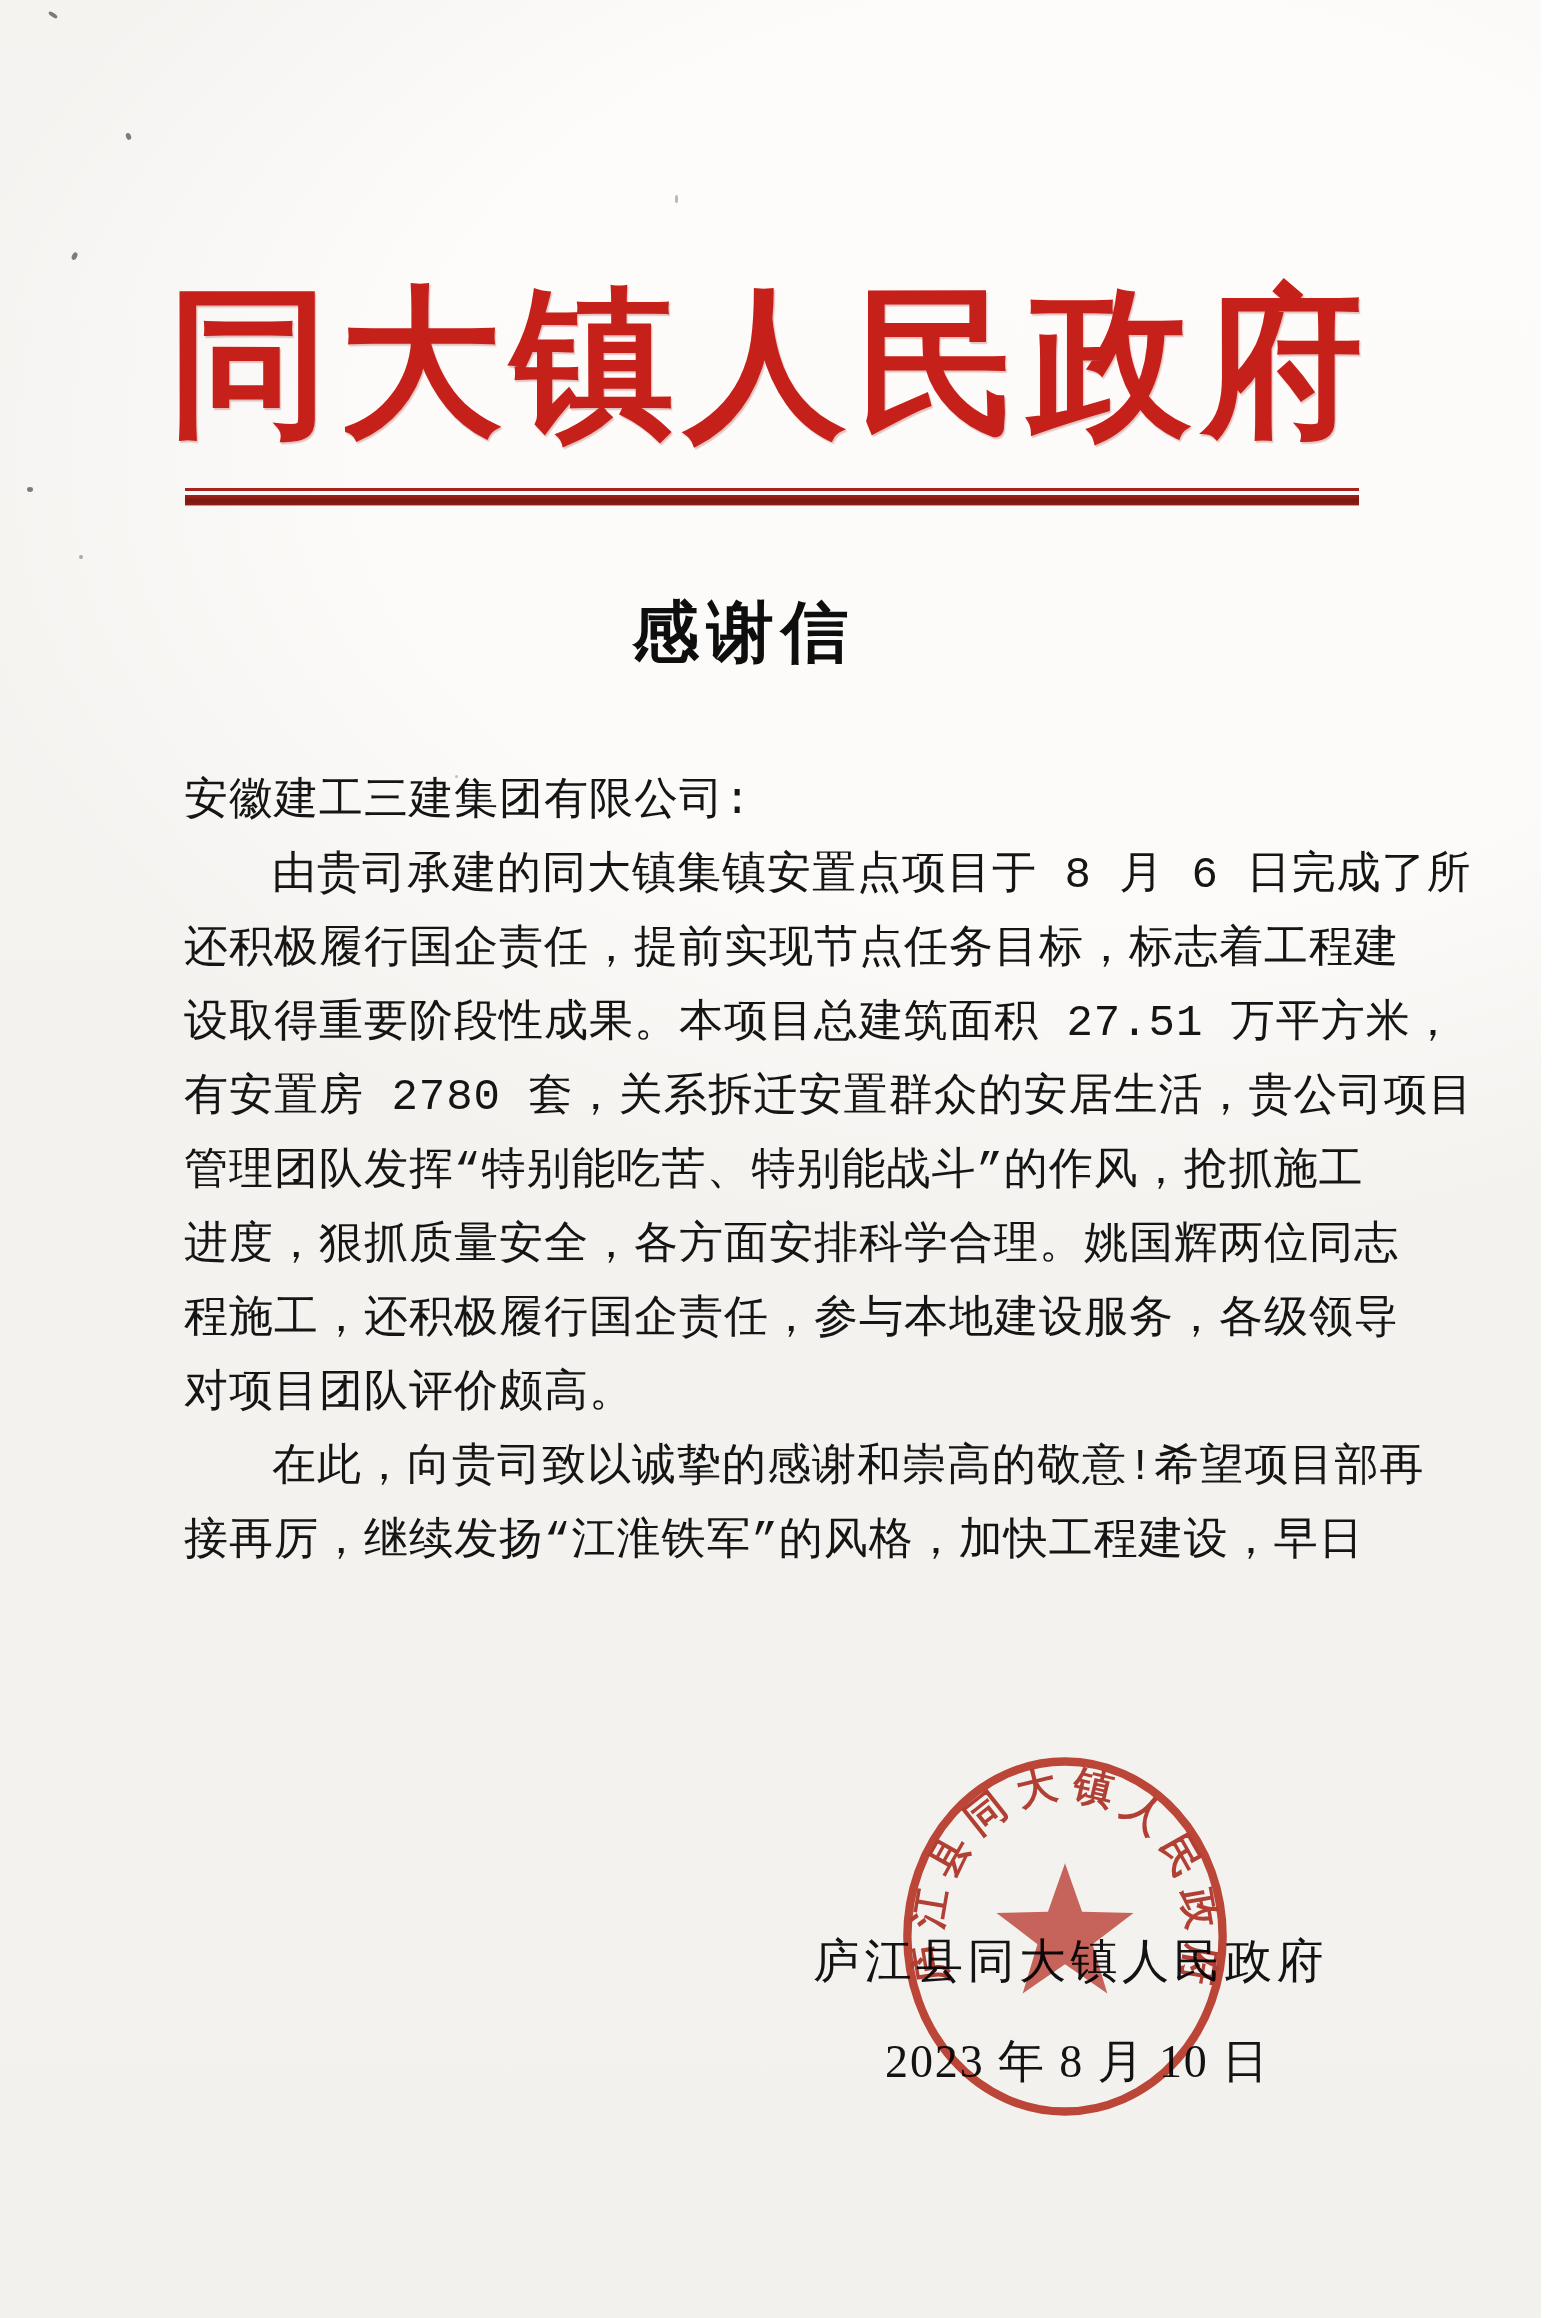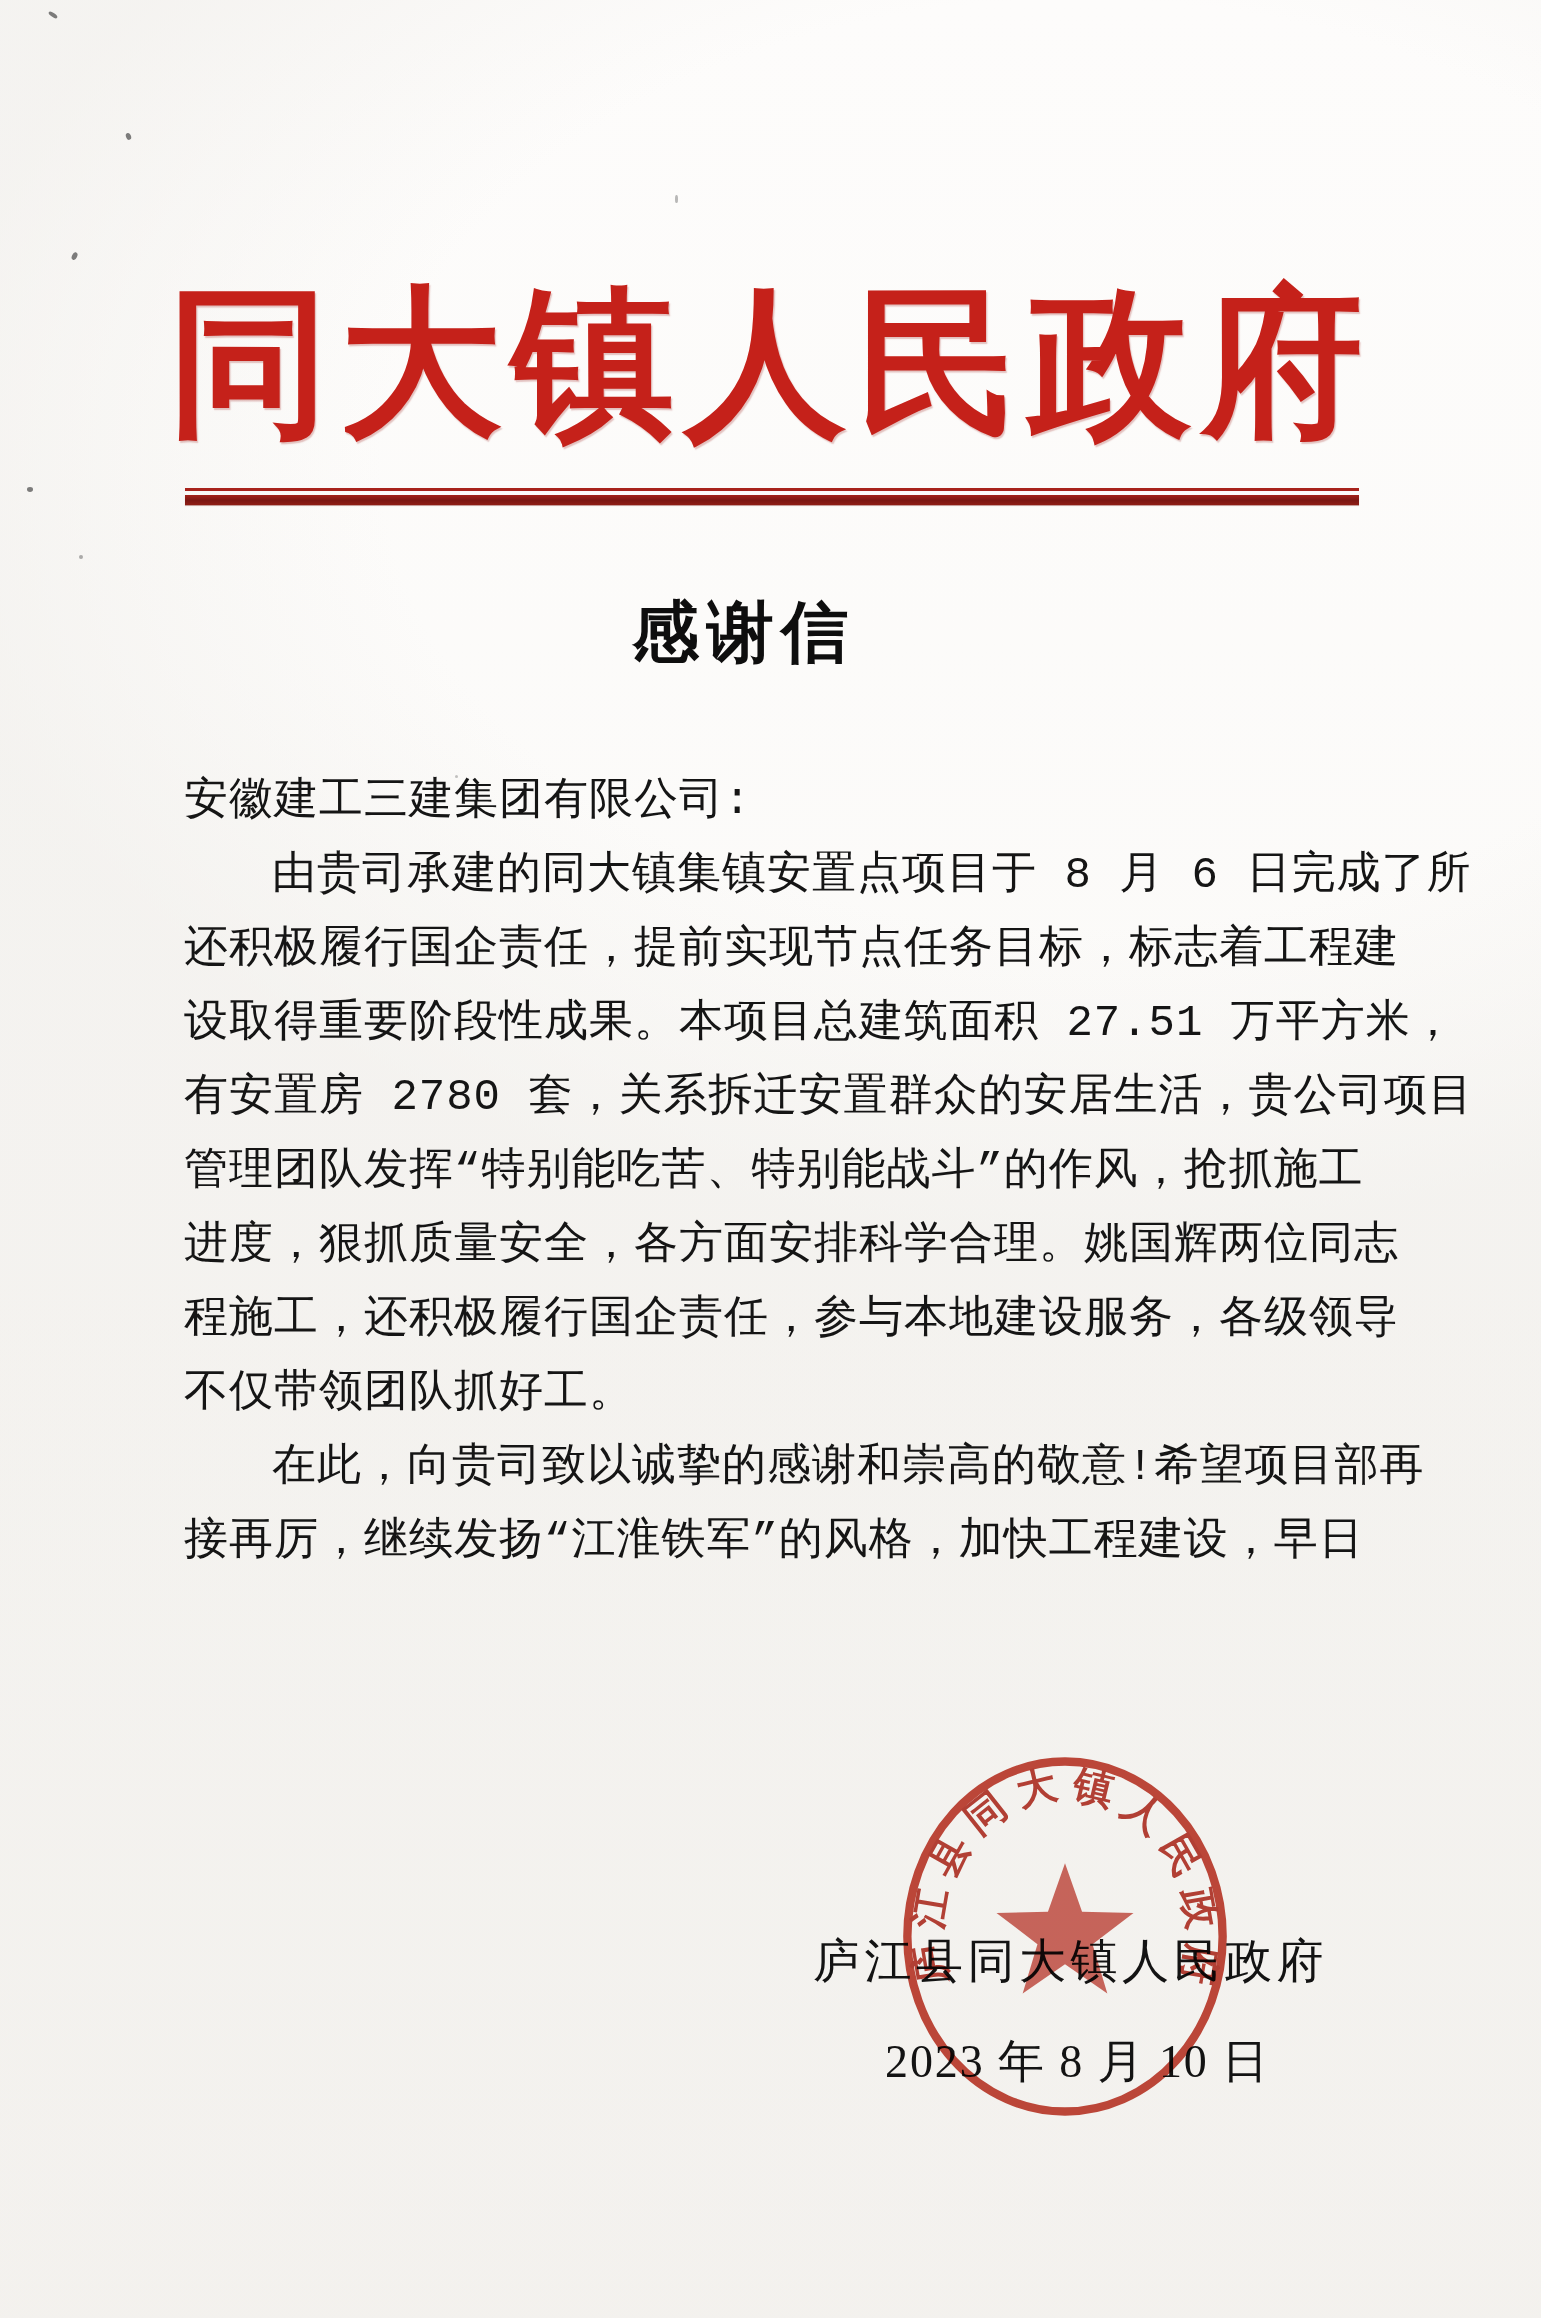--- a/index.html
+++ b/index.html
@@ -113,21 +113,21 @@
 
   <div class="body-block">
     <div class="line">安徽建工三建集团有限公司:</div>
     <div class="line indent">由贵司承建的同大镇集镇安置点项目于 8 月 6 日完成了所</div>
     <div class="line">还积极履行国企责任，提前实现节点任务目标，标志着工程建</div>
     <div class="line">设取得重要阶段性成果。本项目总建筑面积 27.51 万平方米，</div>
     <div class="line">有安置房 2780 套，关系拆迁安置群众的安居生活，贵公司项目</div>
     <div class="line">管理团队发挥“特别能吃苦、特别能战斗”的作风，抢抓施工</div>
     <div class="line">进度，狠抓质量安全，各方面安排科学合理。姚国辉两位同志</div>
     <div class="line">程施工，还积极履行国企责任，参与本地建设服务，各级领导</div>
-    <div class="line">不仅带领团队抓好工。</div>
+    <div class="line">对项目团队评价颇高。</div>
     <div class="line indent">在此，向贵司致以诚挚的感谢和崇高的敬意!希望项目部再</div>
     <div class="line">接再厉，继续发扬“江淮铁军”的风格，加快工程建设，早日</div>
   </div>
 
   <div class="signature-line">庐江县同大镇人民政府</div>
   <div class="date-line">2023 年 8 月 10 日</div>
 
   <svg class="official-seal" viewBox="0 0 516 560" xmlns="http://www.w3.org/2000/svg">
     <ellipse cx="258" cy="280" rx="245" ry="272" fill="none" stroke="#bf3a2b" stroke-width="13"></ellipse>
     <polygon fill="#c4463a" fill-opacity="0.88" points="258,166 284.5,241.6 364.5,243.4 300.8,291.9 323.8,368.6 258,323 192.2,368.6 215.2,291.9 151.5,243.4 231.5,241.6"></polygon>

